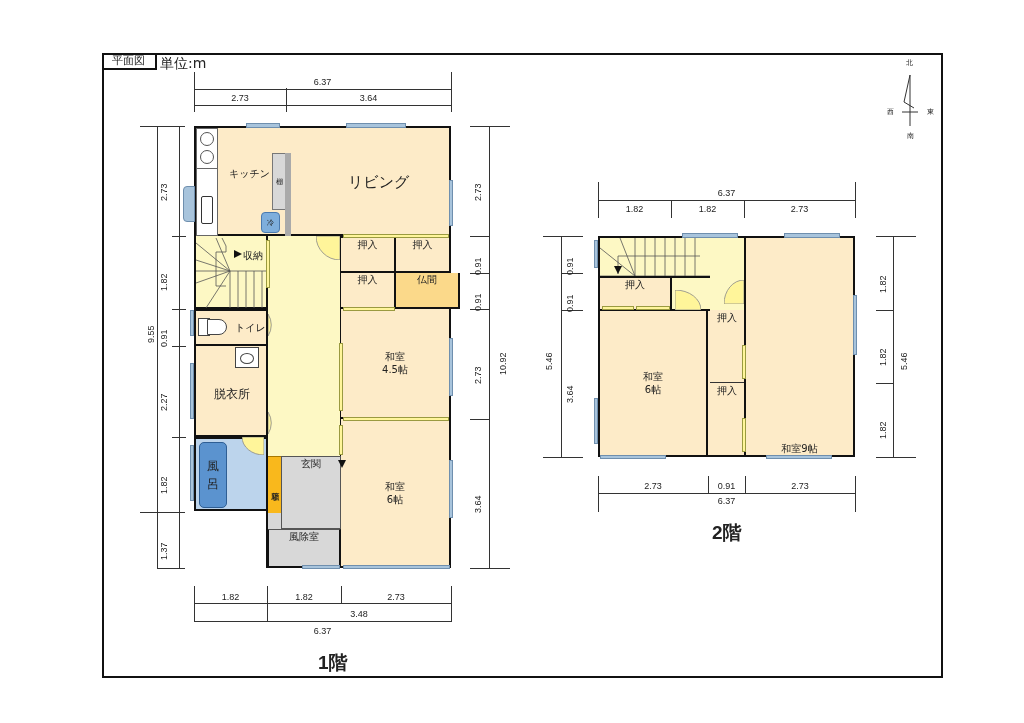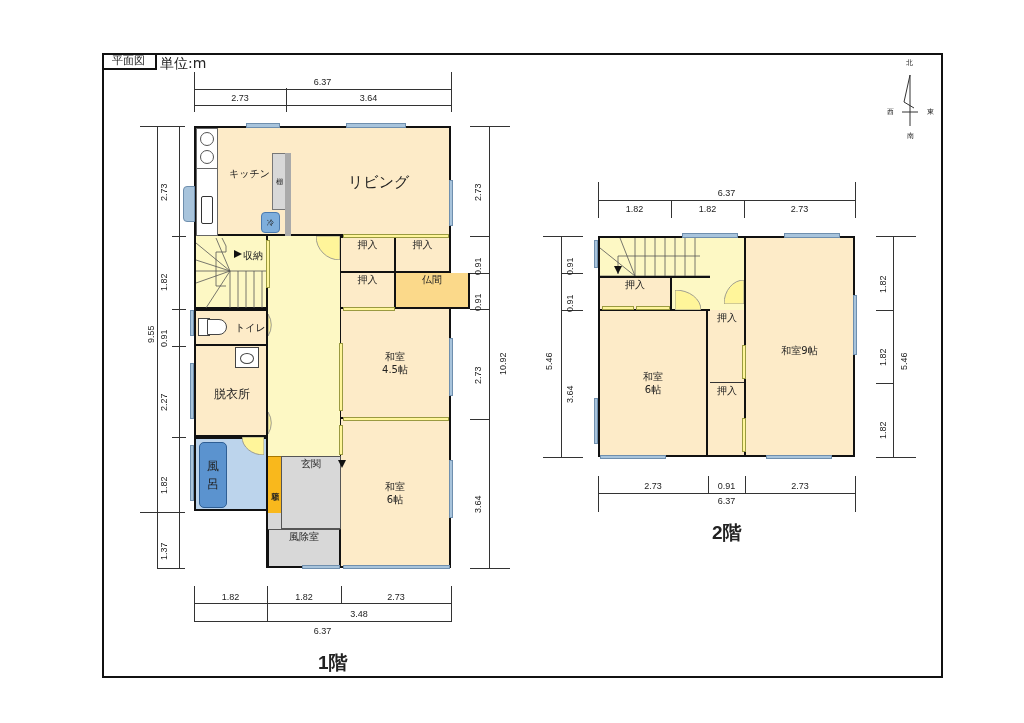--- a/index.html
+++ b/index.html
@@ -165,21 +165,21 @@
 
   <div class="room" style="left:341px;top:236px;width:55px;height:37px;background:#fdebc8;border:2px solid #111;border-left:none;">
       <span>押入</span>
     </div>
   <div class="room" style="left:396px;top:236px;width:55px;height:37px;background:#fdebc8;border:2px solid #111;border-left:none;">
       <span>押入</span>
     </div>
   <div class="room" style="left:341px;top:273px;width:55px;height:36px;background:#fdebc8;border:2px solid #111;border-left:none;border-top:none;">
       <span>押入</span>
     </div>
-  <div class="room" style="left:396px;top:273px;width:74px;height:36px;background:#fbd98a;border:2px solid #111;border-left:none;border-top:none;">
+  <div class="room" style="left:396px;top:273px;width:64px;height:36px;background:#fbd98a;border:2px solid #111;border-left:none;border-top:none;">
       <span>仏間</span>
     </div>
   <div class="room" style="left:341px;top:309px;width:110px;height:110px;background:#fdebc8;border:2px solid #111;border-left:none;border-top:none;flex-direction:column;">
     <span>和室</span>
     <span>4.5帖</span>
   </div>
   <div class="room" style="left:341px;top:419px;width:110px;height:149px;background:#fdebc8;border:2px solid #111;border-left:none;border-top:none;flex-direction:column;">
     <span>和室</span>
     <span>6帖</span>
   </div>
@@ -290,21 +290,21 @@
   <div class="room" style="left:600px;top:311px;width:108px;height:144px;background:#fdebc8;border:none;border-right:2px solid #111;flex-direction:column;">
     <span>和室</span>
     <span>6帖</span>
   </div>
   <div class="room" style="left:710px;top:311px;width:34px;height:72px;background:#fdebc8;border:none;border-bottom:1px solid #333;">
       <span>押入</span>
     </div>
   <div class="room" style="left:710px;top:384px;width:34px;height:71px;background:#fdebc8;border:none;">
       <span>押入</span>
     </div>
-  <div class="room" style="left:746px;top:238px;width:107px;height:217px;background:#fdebc8;border:none;align-items:flex-start;padding-top:106px;">
+  <div class="room" style="left:746px;top:238px;width:107px;height:217px;background:#fdebc8;border:none;align-items:flex-end;padding-top:106px;">
       <span>和室9帖</span>
     </div>
 
   <div class="win" style="left:682px;top:233px;width:56px;height:5px;"></div>
   <div class="win" style="left:784px;top:233px;width:56px;height:5px;"></div>
   <div class="win" style="left:594px;top:240px;width:4px;height:28px;"></div>
   <div class="win" style="left:594px;top:398px;width:4px;height:46px;"></div>
   <div class="win" style="left:853px;top:295px;width:4px;height:60px;"></div>
   <div class="win" style="left:600px;top:455px;width:66px;height:4px;"></div>
   <div class="win" style="left:766px;top:455px;width:66px;height:4px;"></div>

